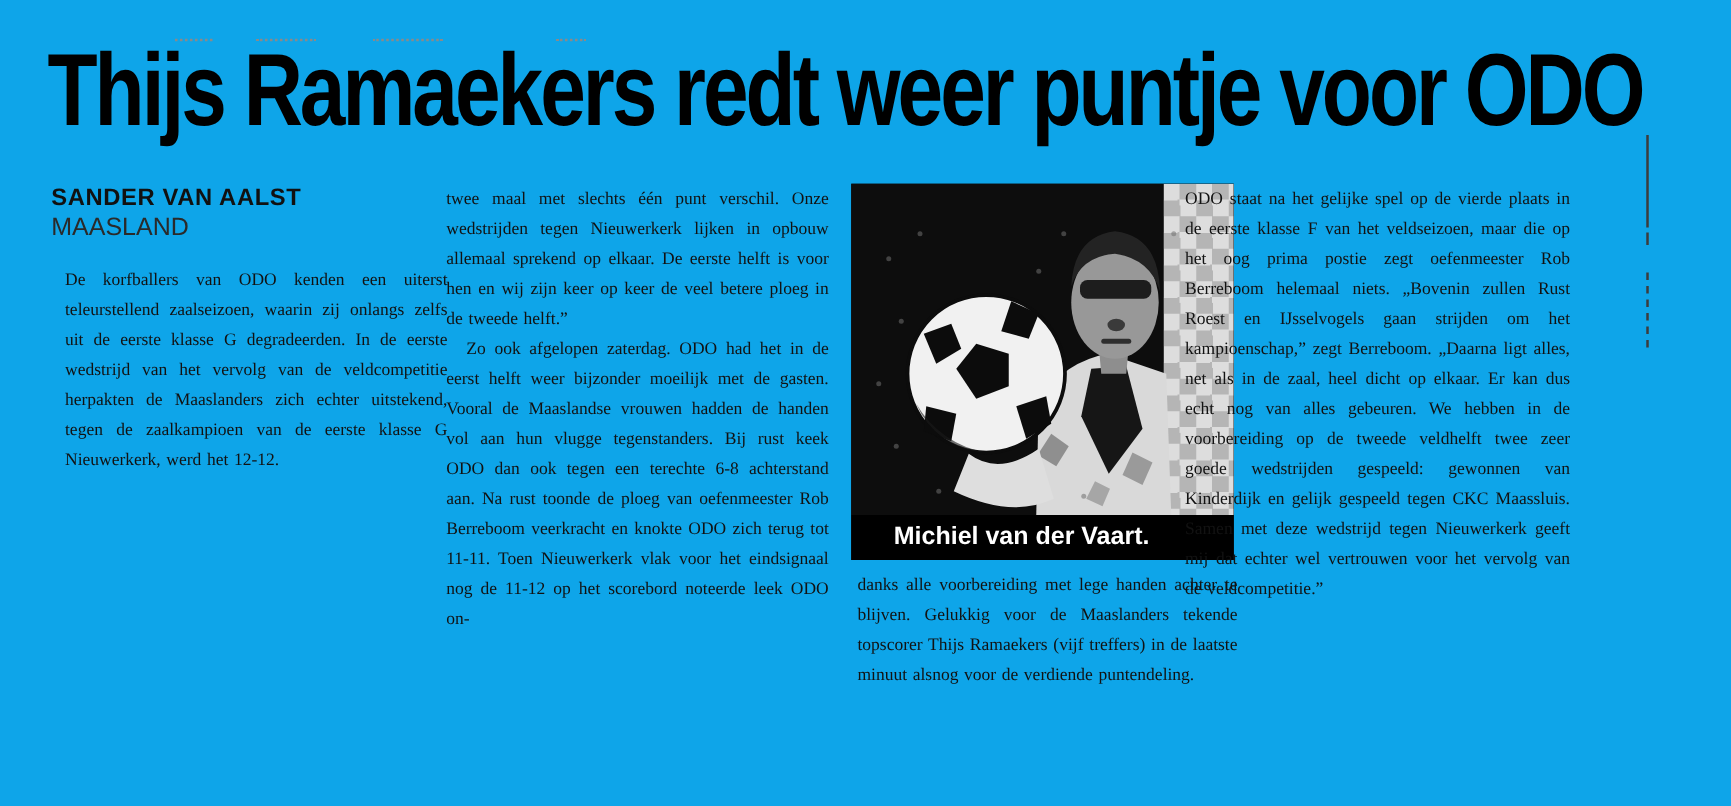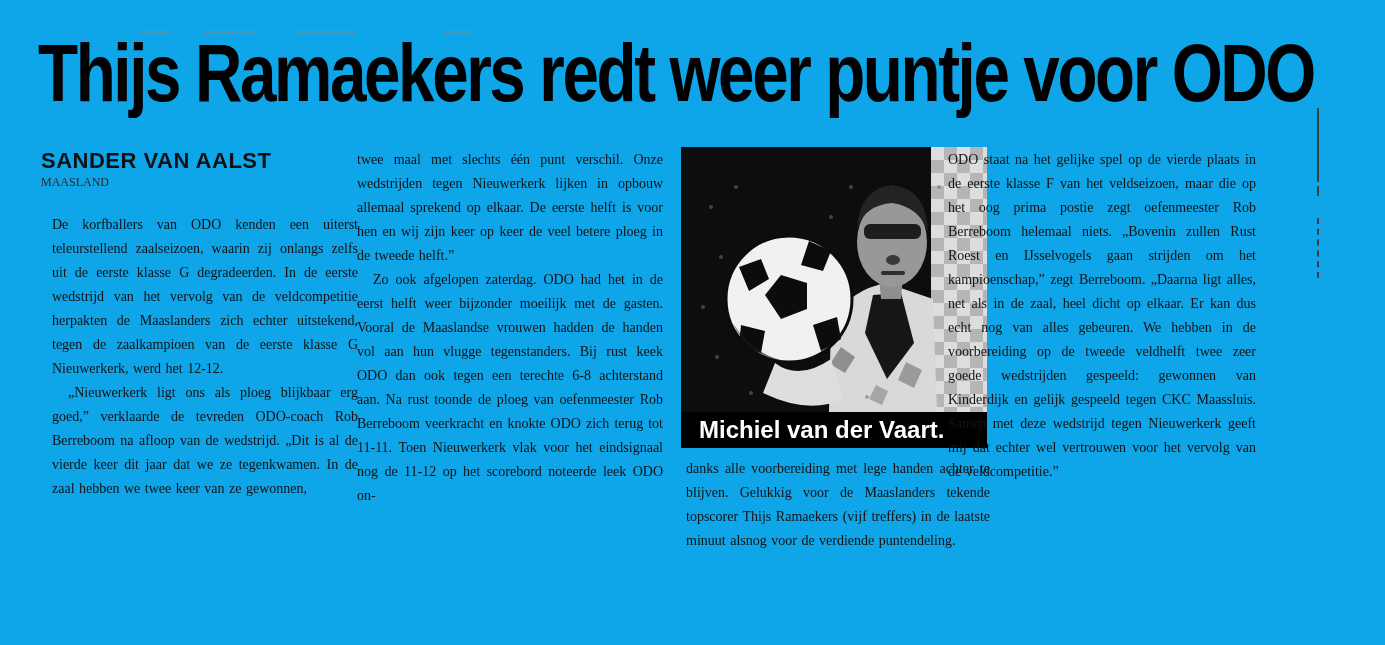--- a/index.html
+++ b/index.html
@@ -3,40 +3,40 @@
 <meta charset="utf-8">
 <style>
   html,body{margin:0;padding:0;background:#ffffff;}
   .page{position:relative;width:1385px;height:645px;background:#0ea5e9;overflow:hidden;
         font-family:"Liberation Serif", serif;color:#0e0e0e;}
   .headline{position:absolute;left:38px;top:26px;white-space:nowrap;
             font-family:"Liberation Sans", sans-serif;font-weight:700;
             font-size:82px;letter-spacing:-3px;color:#000;
             transform:scaleX(0.80);transform-origin:0 50%;}
   .byline{position:absolute;left:41px;top:148px;font-family:"Liberation Sans", sans-serif;}
-  .byline .author{font-weight:700;font-size:22px;letter-spacing:.5px;color:#111;}
-  .byline .location{font-size:12px;color:#2a2a2a;margin-top:1px;font-family:Liberation Serif, serif;}
+  .byline .author{font-weight:700;font-size:19px;letter-spacing:.5px;color:#111;}
+  .byline .location{font-size:20px;color:#2a2a2a;margin-top:1px;}
   .col{position:absolute;}
   .col p{margin:0;text-align:justify;font-size:14px;line-height:24px;color:#121212;
          word-spacing:1px;}
   .col p.indent{text-indent:16px;font-family:Liberation Serif, serif;}
   #col1{left:52px;top:213px;width:306px;}
   #col2{left:357px;top:148px;width:306px;}
   #col3t{left:686px;top:457px;width:304px;}
   #col4{left:948px;top:148px;width:308px;}
   
   .photo{position:absolute;left:681px;top:147px;width:306px;height:301px;background:#0a0a0a;}
   .photo-img{position:absolute;left:0;top:0;right:0;bottom:36px;overflow:hidden;background:#0d0d0d;}
   .photo-strip{position:absolute;right:0;top:0;bottom:0;width:56px;
        background:repeating-conic-gradient(#c4c4c4 0% 25%, #efefef 25% 50%);
        background-size:26px 26px;opacity:.92;}
   .photo svg{position:absolute;left:0;top:0;}
   .photo-caption{position:absolute;left:0;right:0;bottom:0;height:36px;background:#000;
        color:#fff;font-family:"Liberation Sans", sans-serif;font-weight:700;
-       font-size:24px;line-height:35px;padding-left:18px;box-sizing:border-box;}
+       font-size:20px;line-height:35px;padding-left:34px;box-sizing:border-box;}
   
   .dots{position:absolute;top:31px;height:0;border-top:2px dotted #8a8a8a;}
   .vdash{position:absolute;left:1317px;width:0;border-left:2px solid #3c3c3c;}
   .vdash.dashed{border-left-style:dashed;}
 </style>
 </head>
 <body>
 
 <div class="page">
 
@@ -47,21 +47,20 @@
 
   <div class="headline">Thijs Ramaekers redt weer puntje voor ODO</div>
 
   <div class="byline">
     <div class="author">SANDER VAN AALST</div>
     <div class="location">MAASLAND</div>
   </div>
 
   <div class="col" id="col1">
     <p>De korfballers van ODO kenden een uiterst teleurstellend zaalseizoen, waarin zij onlangs zelfs uit de eerste klasse G degradeerden. In de eerste wedstrijd van het vervolg van de veldcompetitie herpakten de Maaslanders zich echter uitstekend, tegen de zaalkampioen van de eerste klasse G Nieuwerkerk, werd het 12-12.</p>
-    <p class="indent">„Nieuwerkerk ligt ons als ploeg blijkbaar erg goed,” verklaarde de tevreden ODO-coach Rob Berreboom na afloop van de wedstrijd. „Dit is al de vierde keer dit jaar dat we ze tegenkwamen. In de zaal hebben we twee keer van ze gewonnen,</p>
   </div>
 
   <div class="col" id="col2">
     <p>twee maal met slechts één punt verschil. Onze wedstrijden tegen Nieuwerkerk lijken in opbouw allemaal sprekend op elkaar. De eerste helft is voor hen en wij zijn keer op keer de veel betere ploeg in de tweede helft.”</p>
     <p class="indent">Zo ook afgelopen zaterdag. ODO had het in de eerst helft weer bijzonder moeilijk met de gasten. Vooral de Maaslandse vrouwen hadden de handen vol aan hun vlugge tegenstanders. Bij rust keek ODO dan ook tegen een terechte 6-8 achterstand aan. Na rust toonde de ploeg van oefenmeester Rob Berreboom veerkracht en knokte ODO zich terug tot 11-11. Toen Nieuwerkerk vlak voor het eindsignaal nog de 11-12 op het scorebord noteerde leek ODO on-</p>
   </div>
 
   <div class="photo">
     <div class="photo-img">
       <div class="photo-strip"></div>

